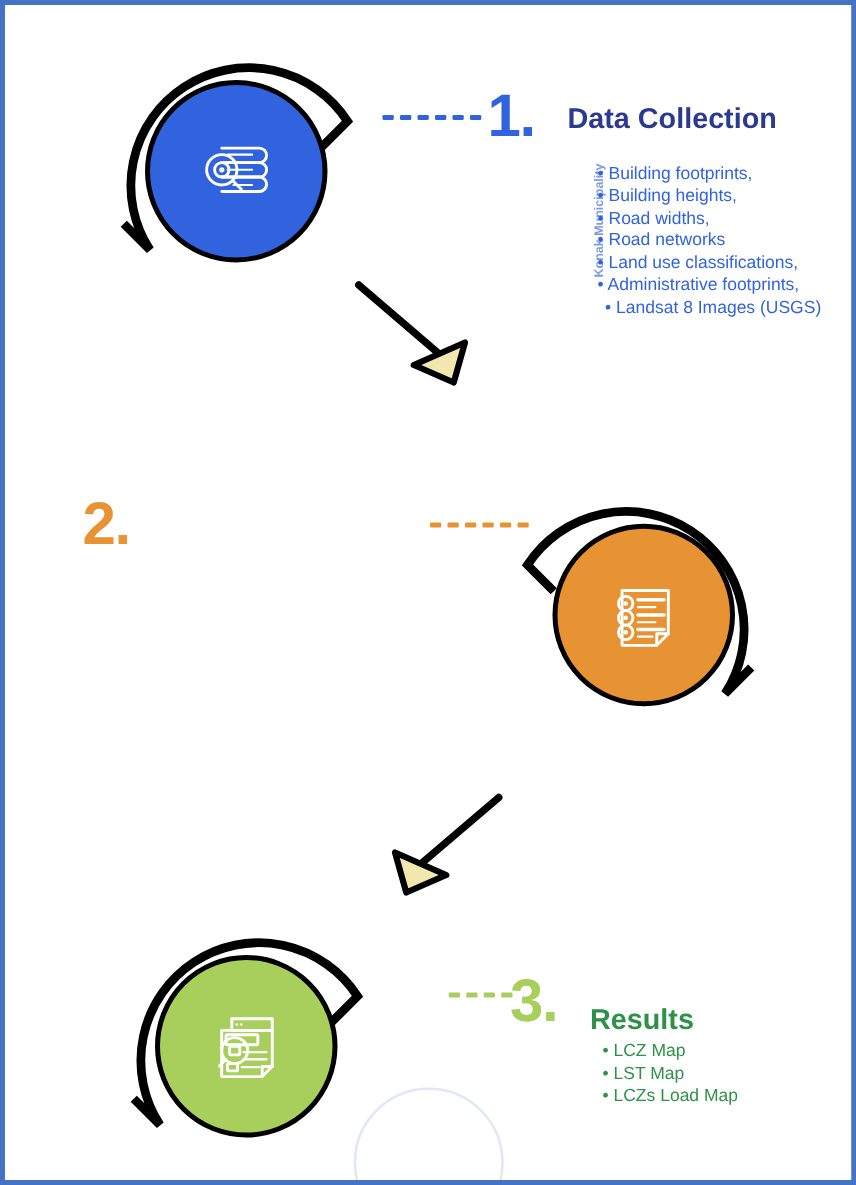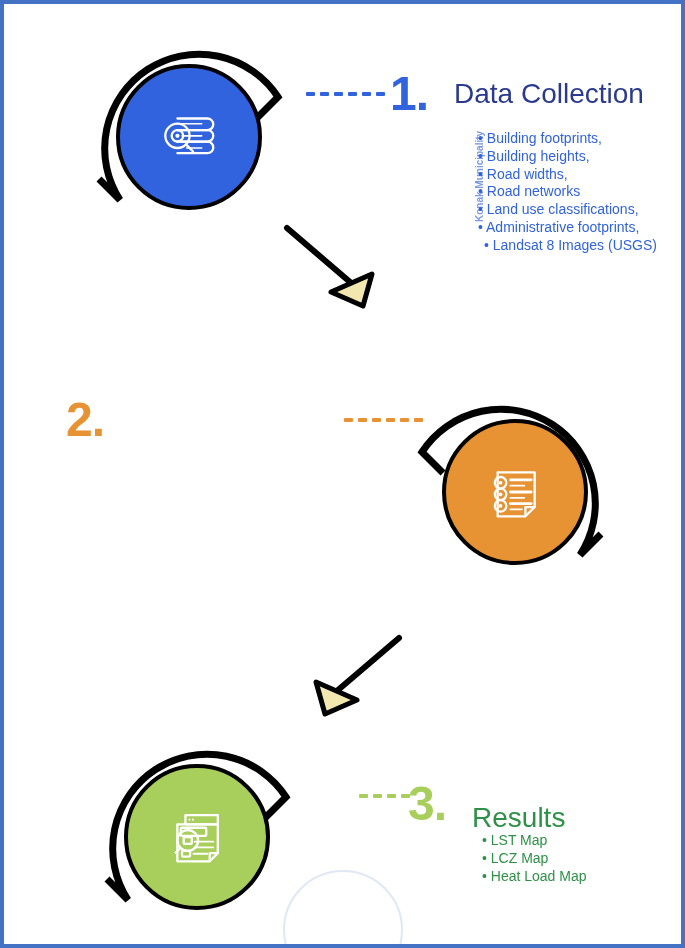--- a/index.html
+++ b/index.html
@@ -60,22 +60,22 @@
     display: flex;
     align-items: center;
   }
   .step-num {
     font-size: 48px;
     font-weight: bold;
     letter-spacing: -1px;
     line-height: 1;
   }
   .step-title {
-    font-size: 28px;
-    font-weight: normal;
+    font-size: 23px;
+    font-weight: bold;
     white-space: nowrap;
   }
   .dashes {
     display: flex;
     align-items: center;
     gap: 5px;
   }
   .dashes i {
     display: block;
     width: 9px;
@@ -265,18 +265,18 @@
       <i></i>
       <i></i>
   </div>
 
   <div class="step-head" id="head3">
     <span class="step-num">3.</span>
     <span class="step-title">Results</span>
   </div>
 
   <div class="bullets" id="bul3">
+    <div>• LCZ Map</div>
     <div>• LST Map</div>
-    <div>• LCZ Map</div>
-    <div>• Heat Load Map</div>
+    <div>• LCZs Load Map</div>
   </div>
 
 </div>
 
 </body></html>

